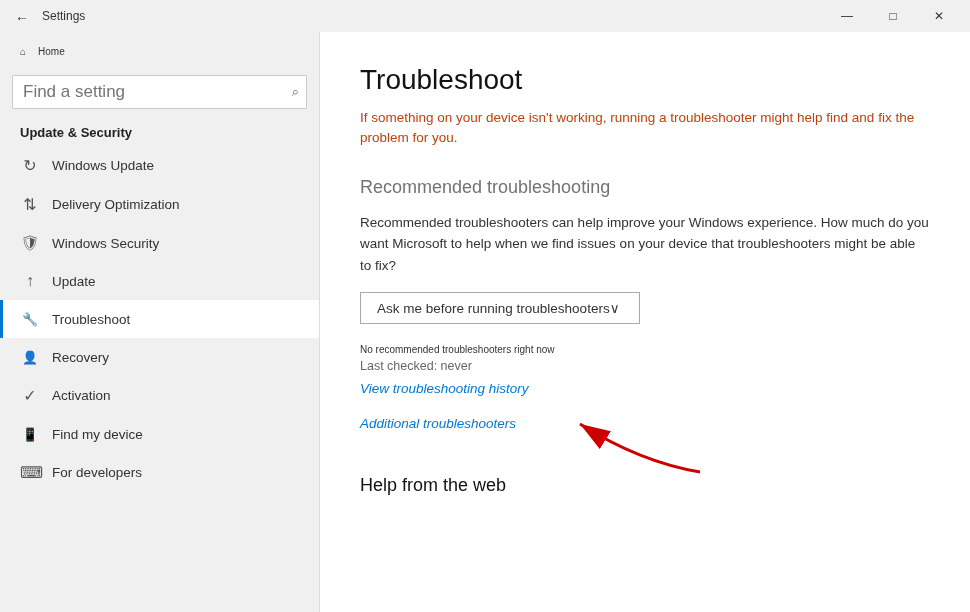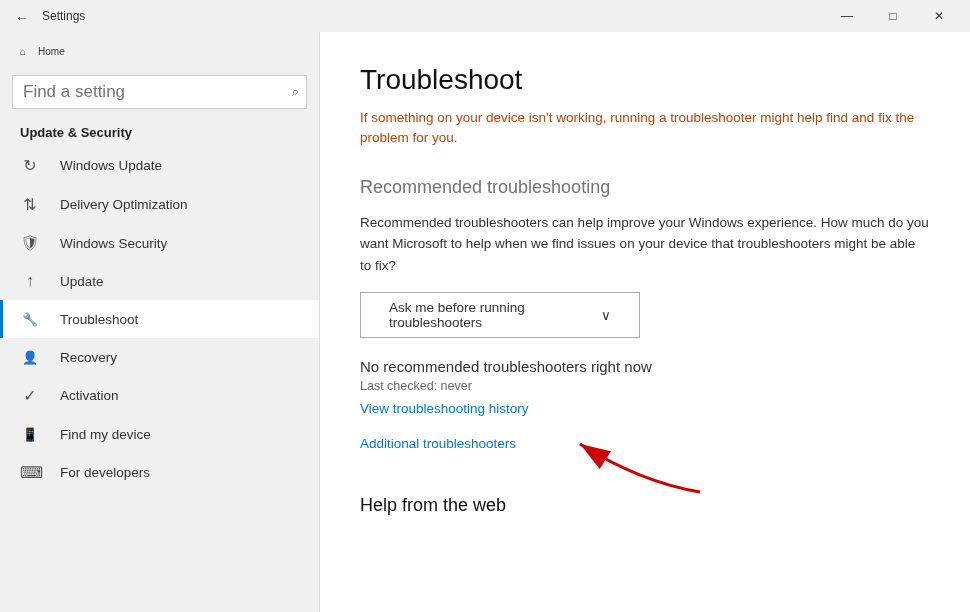--- a/index.html
+++ b/index.html
@@ -99,21 +99,21 @@
     .sidebar-section-title {
       padding: 8px 20px 6px 20px;
       font-size: 13px;
       font-weight: 700;
       color: #222;
     }
     .sidebar-item {
       display: flex;
       align-items: center;
       padding: 10px 20px;
-      gap: 20px;
+      gap: 12px;
       cursor: pointer;
       color: #333;
       font-size: 13.5px;
       position: relative;
       text-align: center;
     }
     .sidebar-item.active {
       background: #fff;
       border-left: 3px solid #0078d4;
       padding-left: 17px;
@@ -153,45 +153,46 @@
       font-size: 13.5px;
       color: #333;
       line-height: 1.6;
       margin-bottom: 16px;
     }
     .dropdown-select {
       display: flex;
       align-items: center;
       justify-content: flex-start;
       border: 1px solid #aaa;
-      padding: 7px 28px;
+      padding: 7px 16px;
       width: 280px;
       font-size: 13.5px;
       color: #333;
       cursor: pointer;
       background: #fff;
       margin-bottom: 20px;
     }
     .no-troubleshooters {
-      font-size: 15px;
+      font-size: 10px;
       color: #333;
       margin-bottom: 4px;
     }
     .last-checked {
       font-size: 12.5px;
       color: #666;
       margin-bottom: 8px;
     }
     .link-text {
       font-size: 13.5px;
       color: #0078d4;
       cursor: pointer;
       text-decoration: none;
       display: block;
       margin-bottom: 20px;
+      font-style: italic;
     }
     .help-heading {
       font-size: 18px;
       font-weight: 400;
       color: #111;
       margin-top: 8px;
     }
     .icon-home::before { content: '⌂'; }
     .icon-update::before { content: '↻'; }
     .icon-delivery::before { content: '⇅'; }

